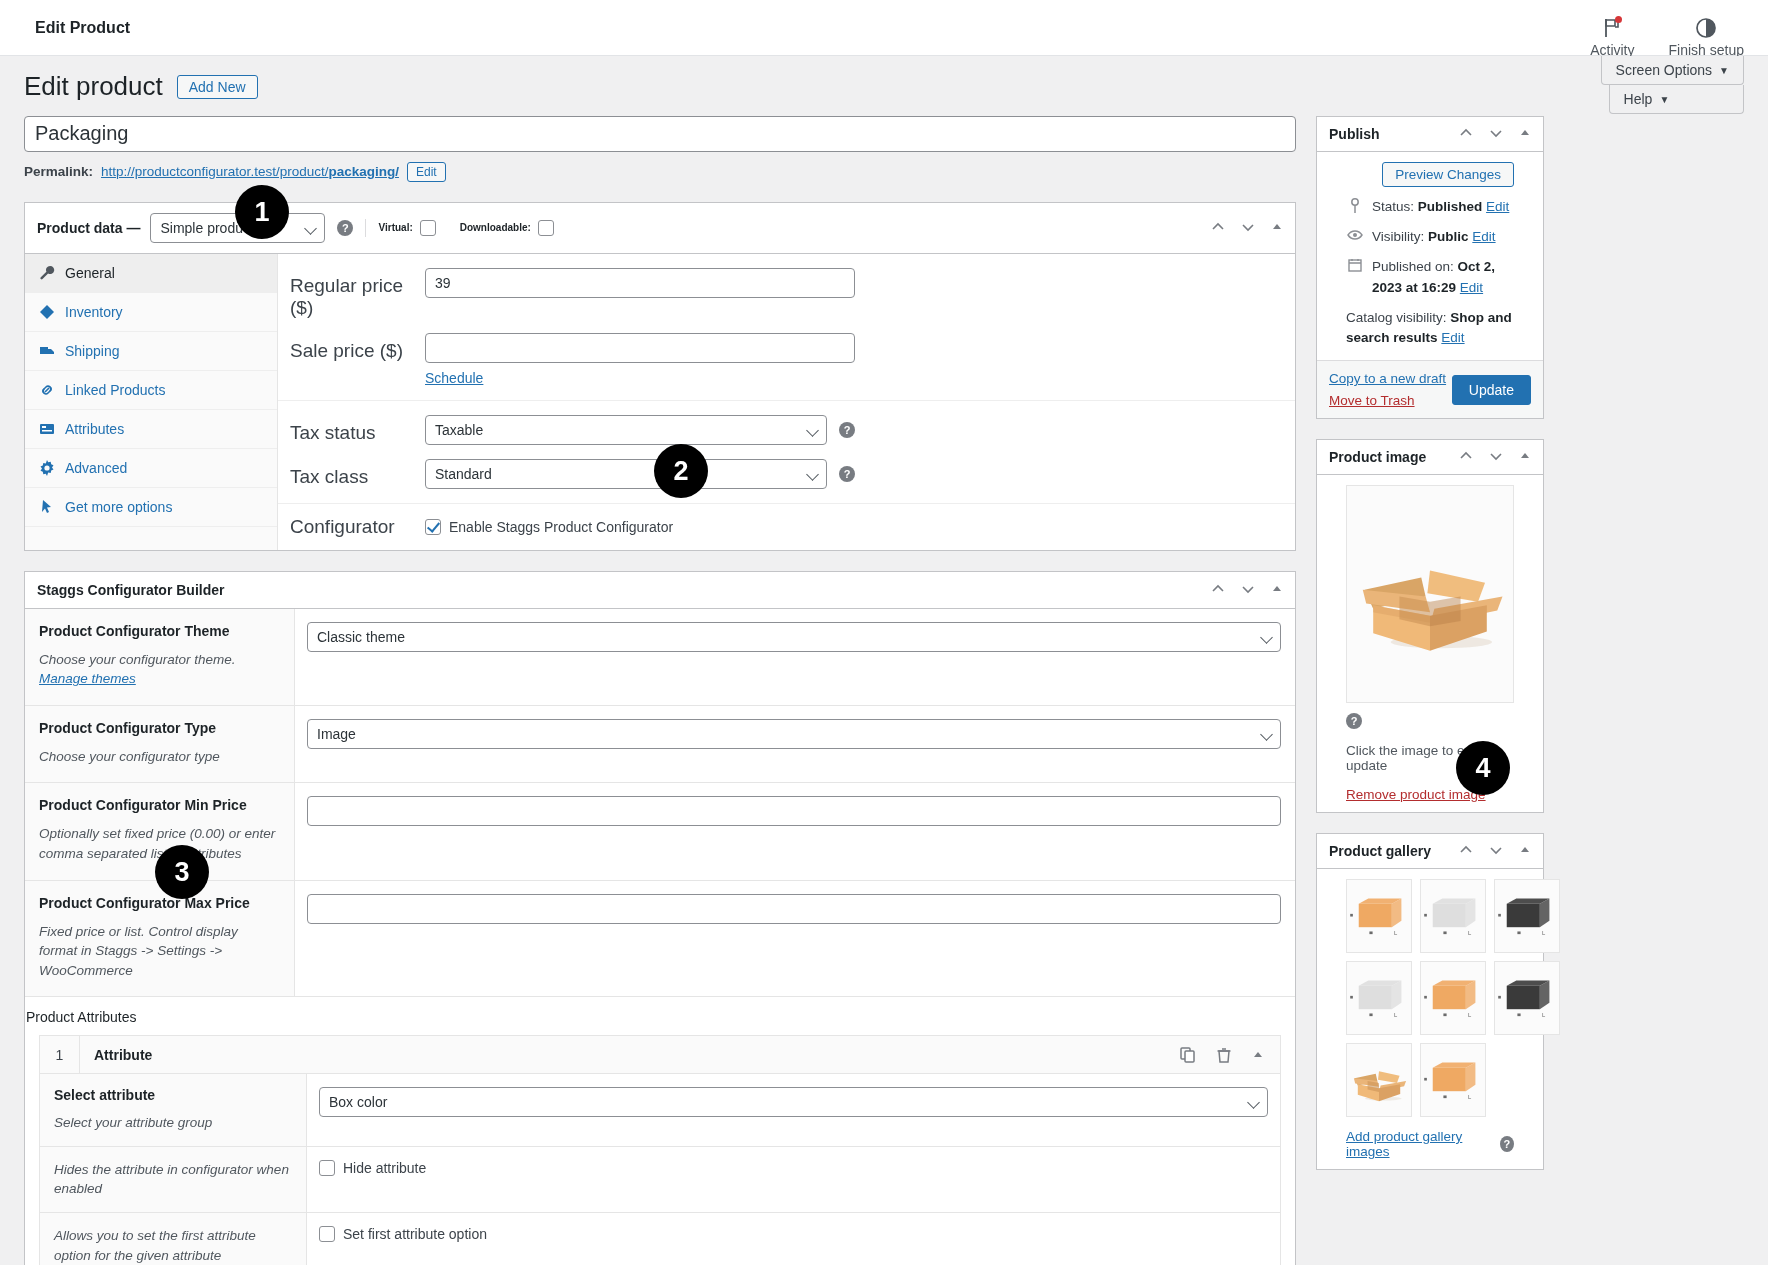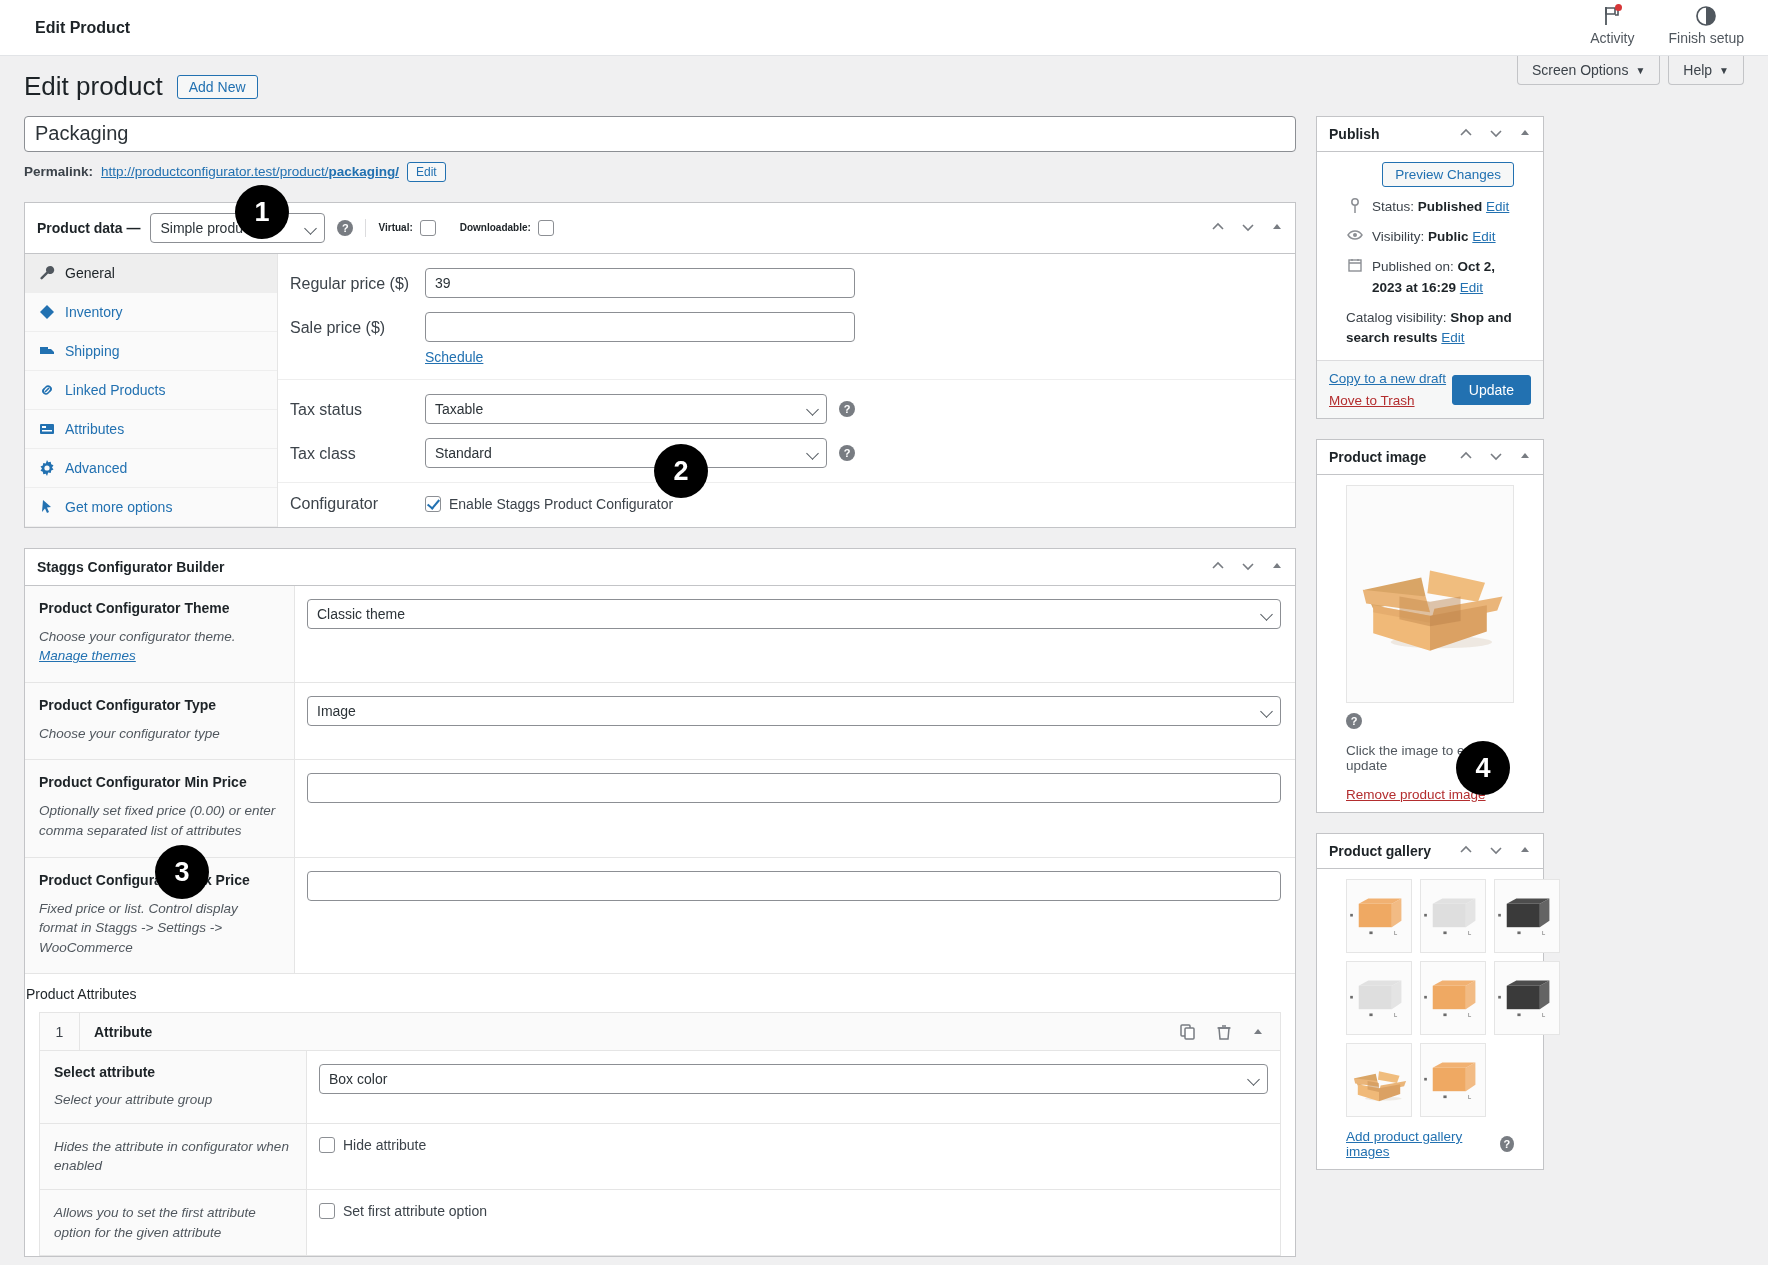--- a/index.html
+++ b/index.html
@@ -16,32 +16,32 @@
   
   .adminbar {
     height: 56px; background: #fff; position: relative;
     border-bottom: 1px solid #e2e4e7;
     display: flex; align-items: center;
   }
   .adminbar-title {
     margin-left: 35px; font-size: 16px; font-weight: bold; color: #1d2327;
   }
   .adminbar-right {
-    position: absolute; right: 24px; top: 0; height: 56px;
+    position: absolute; right: 24px; top: 12px; height: 56px;
     display: flex; align-items: flex-start; gap: 34px; padding-top: 4px;
   }
   .ab-item { display: flex; flex-direction: column; align-items: center; gap: 2px; cursor: pointer; }
   .ab-item .lbl { font-size: 14px; color: #50575e; }
   .ab-icon { width: 24px; height: 24px; position: relative; display:block; }
   .dot { position: absolute; width: 7px; height: 7px; border-radius: 50%; background: #d63638; top: 0px; right: 2px; }
 
   
   .screen-meta {
     position: absolute; right: 24px; top: 56px;
-    display: flex; gap: 0;
+    display: flex; gap: 0; flex-direction: column;
   }
   .meta-btn {
     background: #f0f0f1; border: 1px solid #c3c4c7; border-top: none;
     border-radius: 0 0 4px 4px;
     padding: 6px 14px; font-size: 14px; color: #3c434a; cursor: pointer;
     display:flex; align-items:center; gap:7px;
   }
   .meta-btn + .meta-btn { margin-left: 8px; }
   .caret-dn { font-size: 10px; color: #3c434a; }
 
@@ -124,21 +124,21 @@
   .pd-tab {
     display: flex; align-items: center; gap: 10px;
     padding: 11px 12px 11px 14px; font-size: 14px; color: #2271b1; cursor: pointer;
     border-bottom: 1px solid #eee;
   }
   .pd-tab.active { background: #eee; color: #1d2327; }
   .pd-tab .ti { width: 16px; height: 16px; flex: none; display:block; }
   .pd-panel { flex: 1; padding: 14px 0 0 0; }
 
   .field-row { display: flex; align-items: flex-start; padding: 0 12px 0 12px; margin-bottom: 14px; }
-  .field-label { width: 135px; font-size: 16px; color: #3c434a; padding-top: 7px; flex: none; }
+  .field-label { width: 135px; font-size: 19px; color: #3c434a; padding-top: 7px; flex: none; }
   .field-ctl { flex: 1; max-width: 430px; }
   .txt {
     width: 100%; height: 30px; border: 1px solid #8c8f94; border-radius: 4px;
     padding: 0 9px; font-size: 14px; color: #2c3338; background: #fff; font-family: inherit;
   }
   .sel-full { width: 100%; }
   .link { color: #2271b1; text-decoration: underline; font-size: 14px; cursor: pointer; }
   .hr { border-top: 1px solid #eee; margin: 14px 0; }
   .pd-qmark-row { display:flex; align-items:flex-start; gap: 12px; }
 

